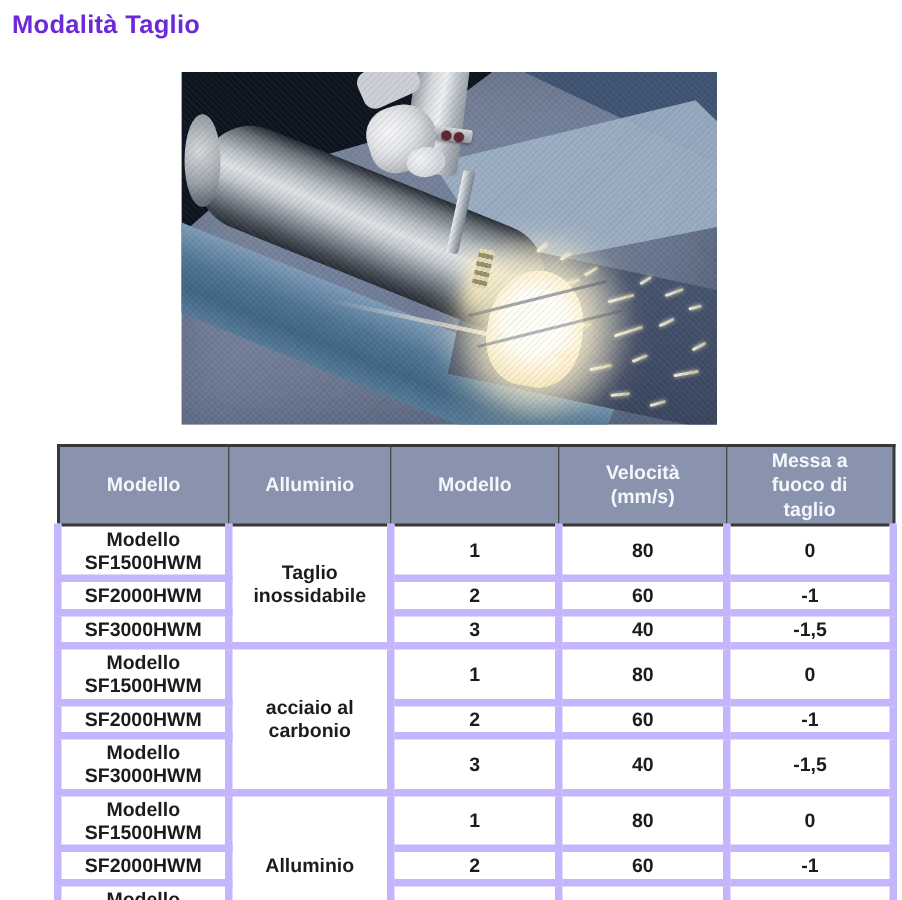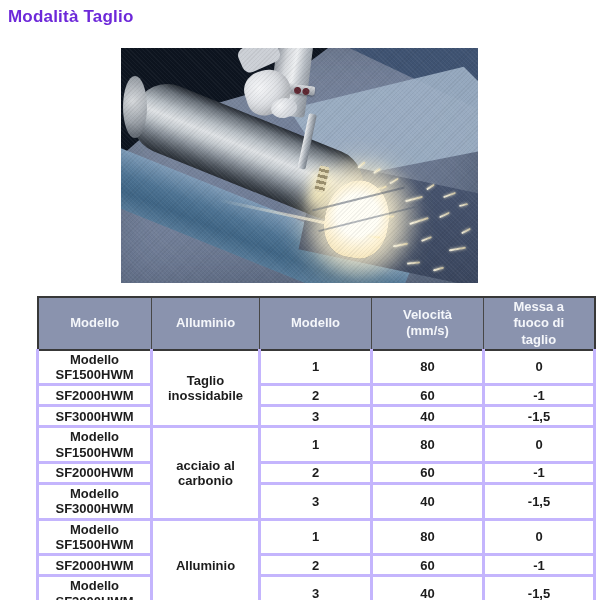--- a/index.html
+++ b/index.html
@@ -106,21 +106,21 @@
     font-family:"Liberation Sans",sans-serif;font-weight:700;font-size:13px;
     color:#1c1c1c;text-align:center;border:2px solid #383838;
   }
   .datatable th{
     background:#8a93ae;color:#f4f6fa;height:48px;border:1px solid #474747;
     white-space:pre-line;line-height:1.25;font-size:13px;font-weight:700;
     vertical-align:middle;padding:1px 2px;
   }
   .datatable thead tr{border-bottom:2px solid #383838;}
   .datatable td{
-    border:3px solid #c4b5fd;white-space:pre-line;line-height:1.18;
+    border:5px solid #c4b5fd;white-space:pre-line;line-height:1.18;
     padding:1px 2px;vertical-align:middle;background:#ffffff;
   }
   .datatable tr.h2{height:31px;}
   .datatable tr.h1{height:21px;}
   .datatable tr.group-start td{border-top:2px solid #383838;}
 </style>
 </head>
 <body>
 
 <h1 class="page-title">Modalità Taglio</h1>

